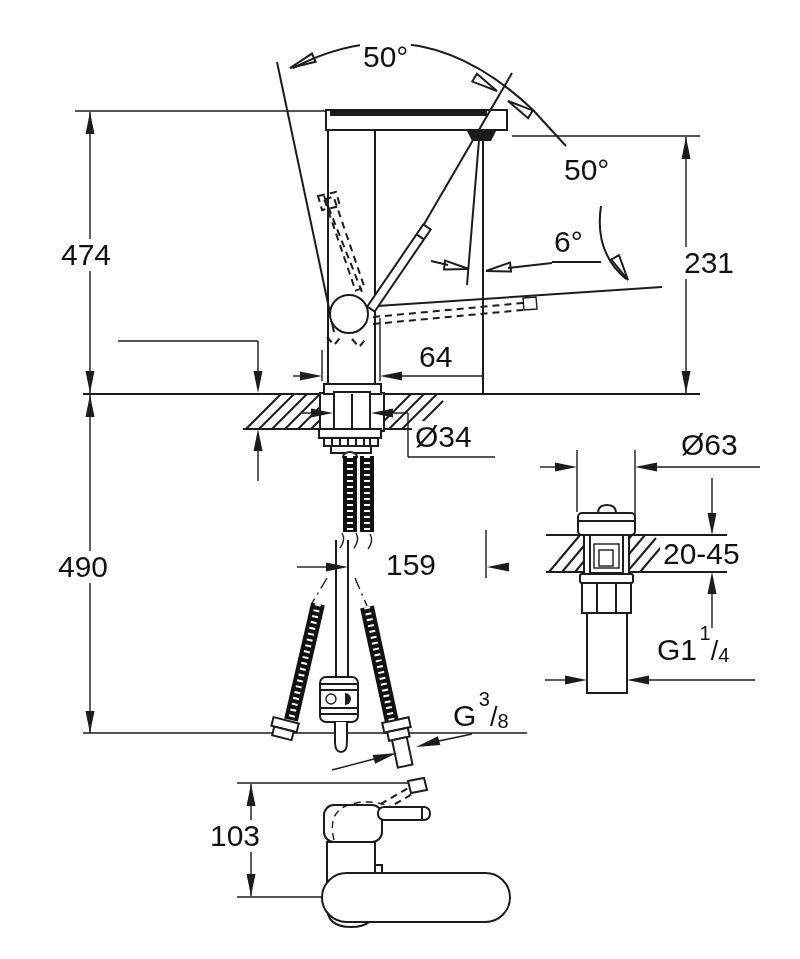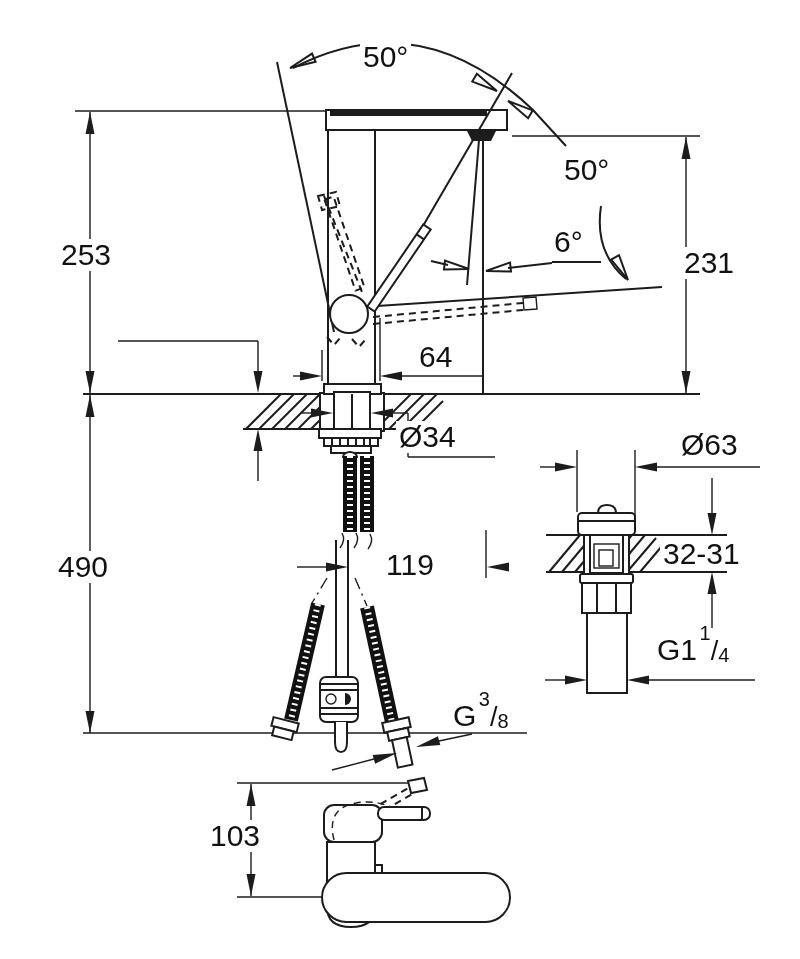--- a/index.html
+++ b/index.html
@@ -288,25 +288,25 @@
     <path class="white" d="M 327 842 L 327 907 Q 327 927 351 927 Q 375 927 375 907 L 375 842 Z"></path>
     <rect class="white" x="375" y="865" width="7" height="8"></rect>
     <rect class="white" x="322" y="873" width="188" height="49" rx="24.5"></rect>
   </g>
 
 </svg>
 
 <span class="lbl" style="left:360px;top:41px">50°</span>
 <span class="lbl" style="left:561px;top:154px">50°</span>
 <span class="lbl" style="left:551px;top:226px">6°</span>
-<span class="lbl" style="left:58px;top:239px">253</span>
+<span class="lbl" style="left:58px;top:239px">474</span>
 <span class="lbl" style="left:681px;top:247px">231</span>
 <span class="lbl" style="left:416px;top:341px">64</span>
-<span class="lbl" style="left:396px;top:421px">Ø34</span>
+<span class="lbl" style="left:412px;top:421px">Ø34</span>
 <span class="lbl" style="left:55px;top:551px">490</span>
-<span class="lbl" style="left:383px;top:549px">119</span>
+<span class="lbl" style="left:383px;top:549px">159</span>
 <span class="lbl" style="left:678px;top:429px">Ø63</span>
-<span class="lbl" style="left:660px;top:538px">32-31</span>
+<span class="lbl" style="left:660px;top:538px">20-45</span>
 <span class="lbl" style="left:654px;top:632px"><span>G1</span> <sup>1</sup><span class="slash">/</span><span class="den">4</span></span>
 <span class="lbl" style="left:450px;top:698px"><span>G</span> <sup>3</sup><span class="slash">/</span><span class="den">8</span></span>
 <span class="lbl" style="left:207px;top:820px">103</span>
 
 </div>
 
 </body></html>

